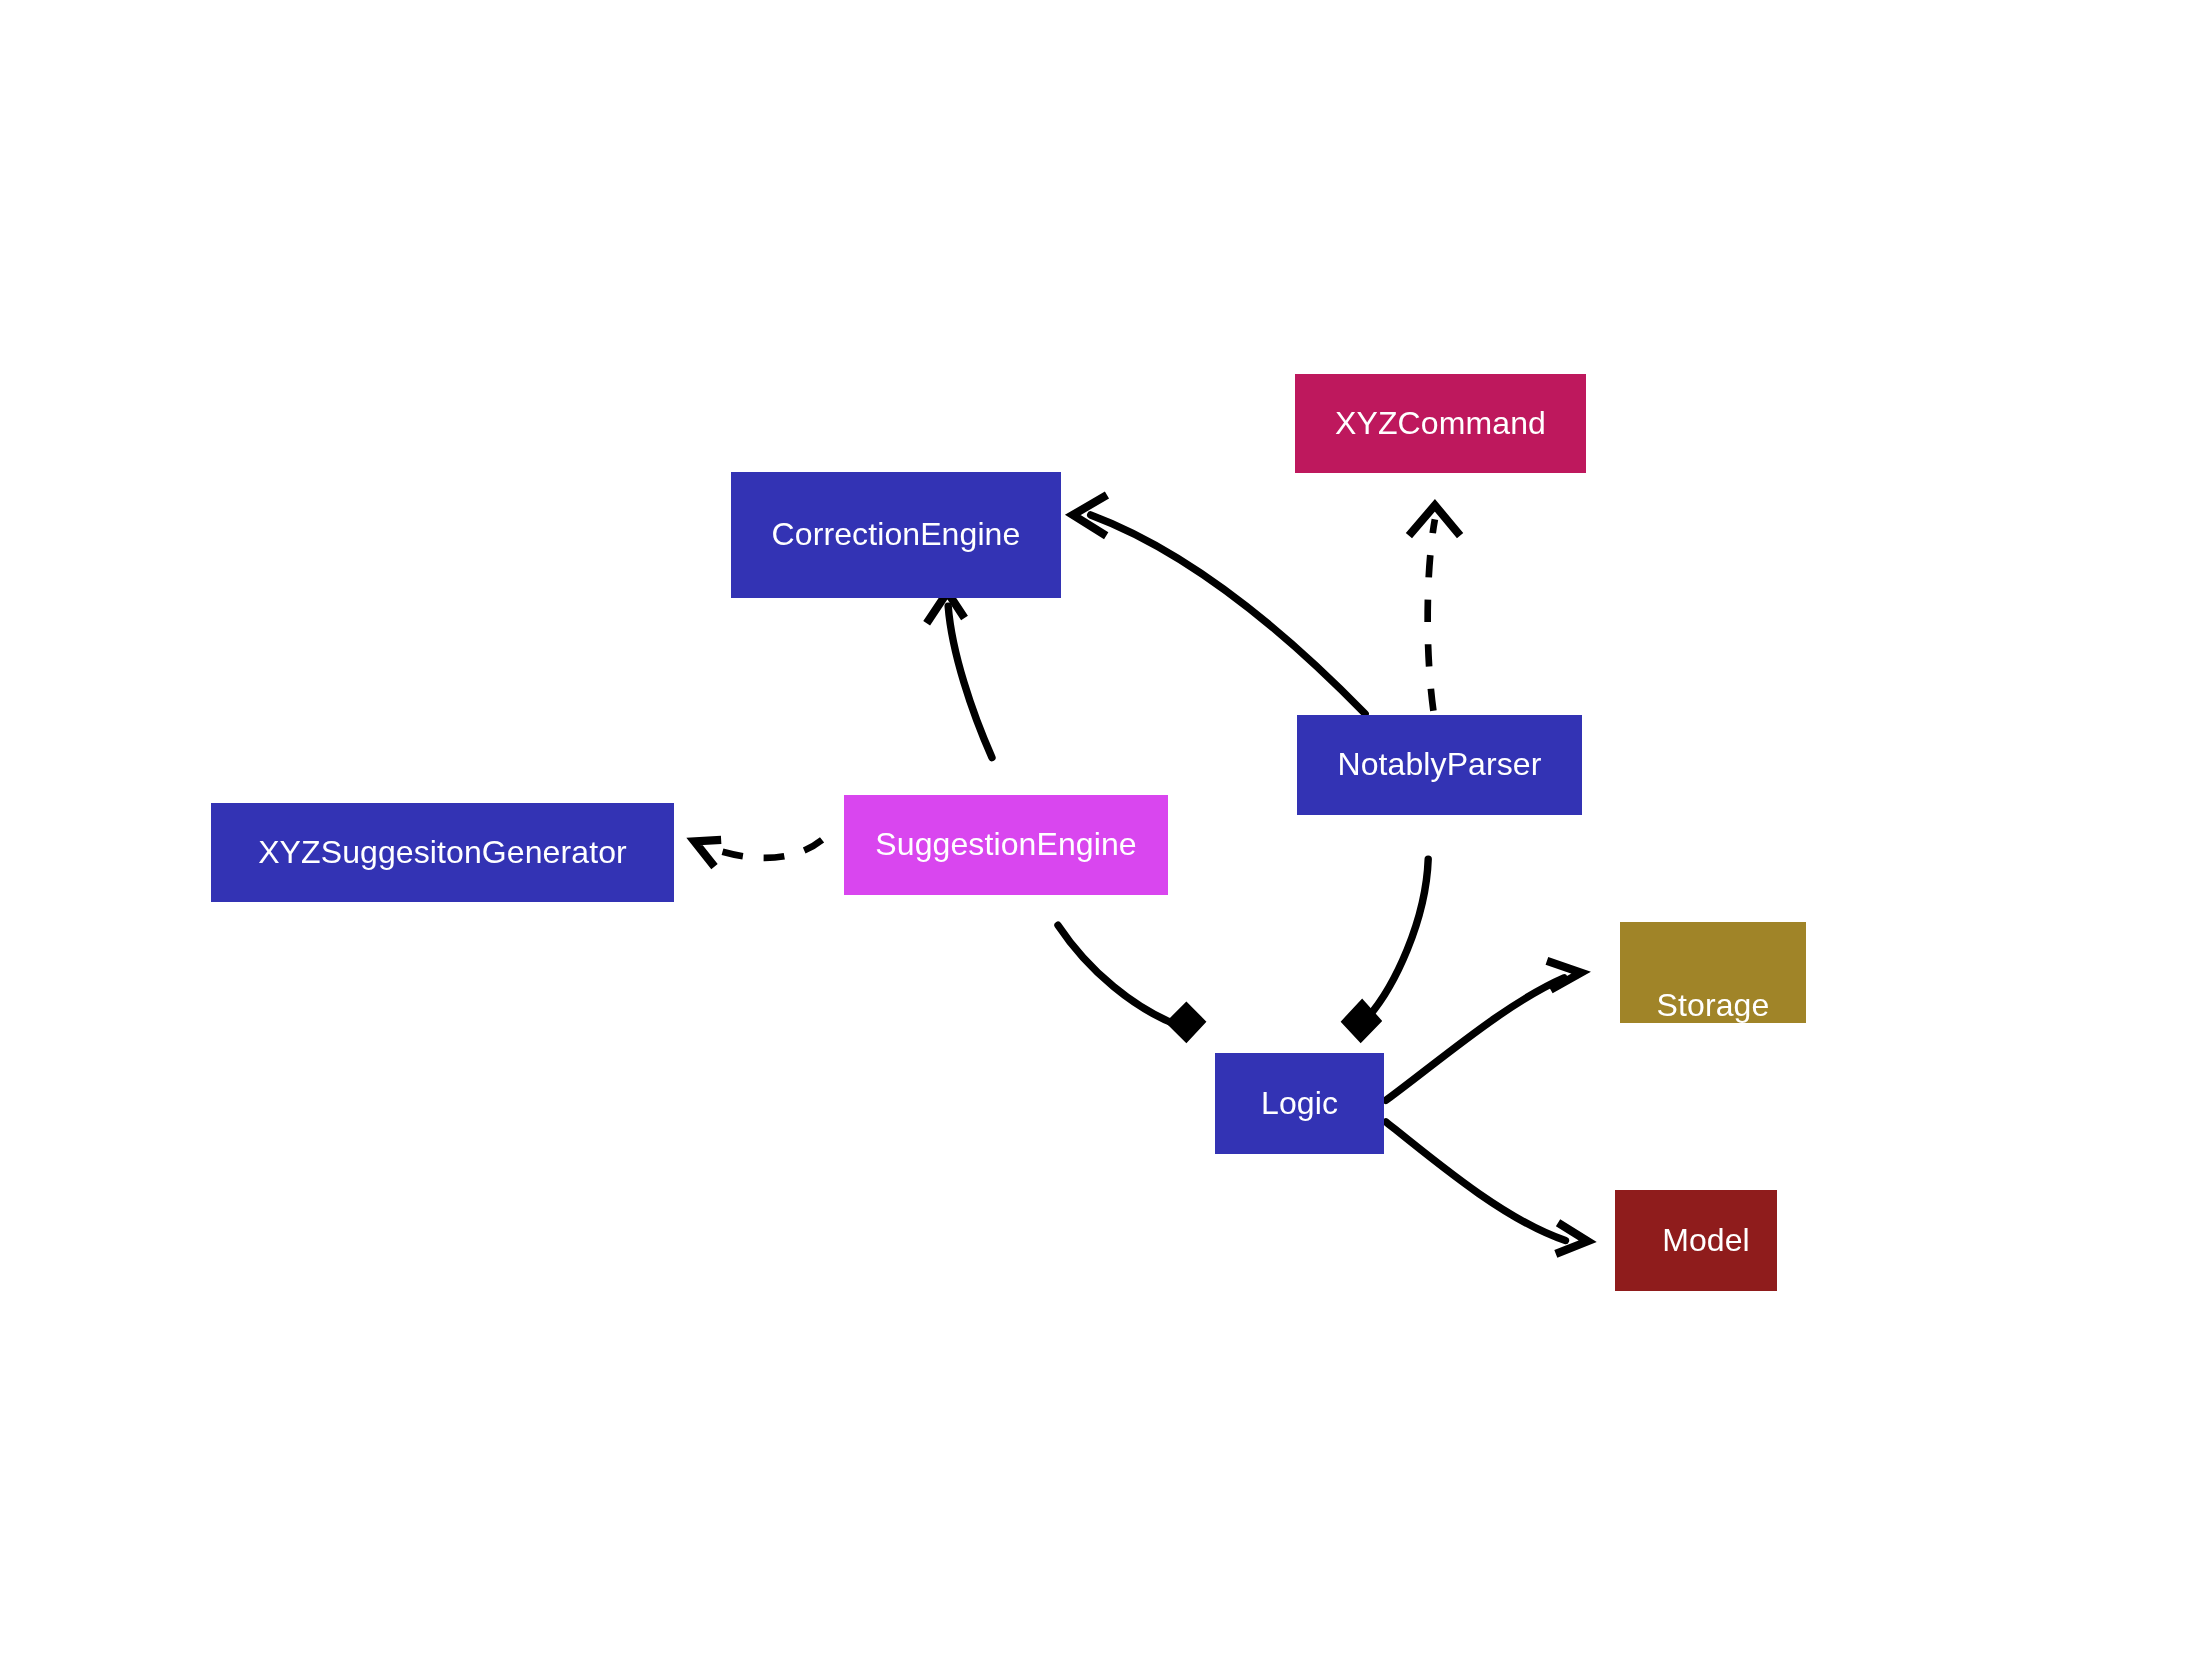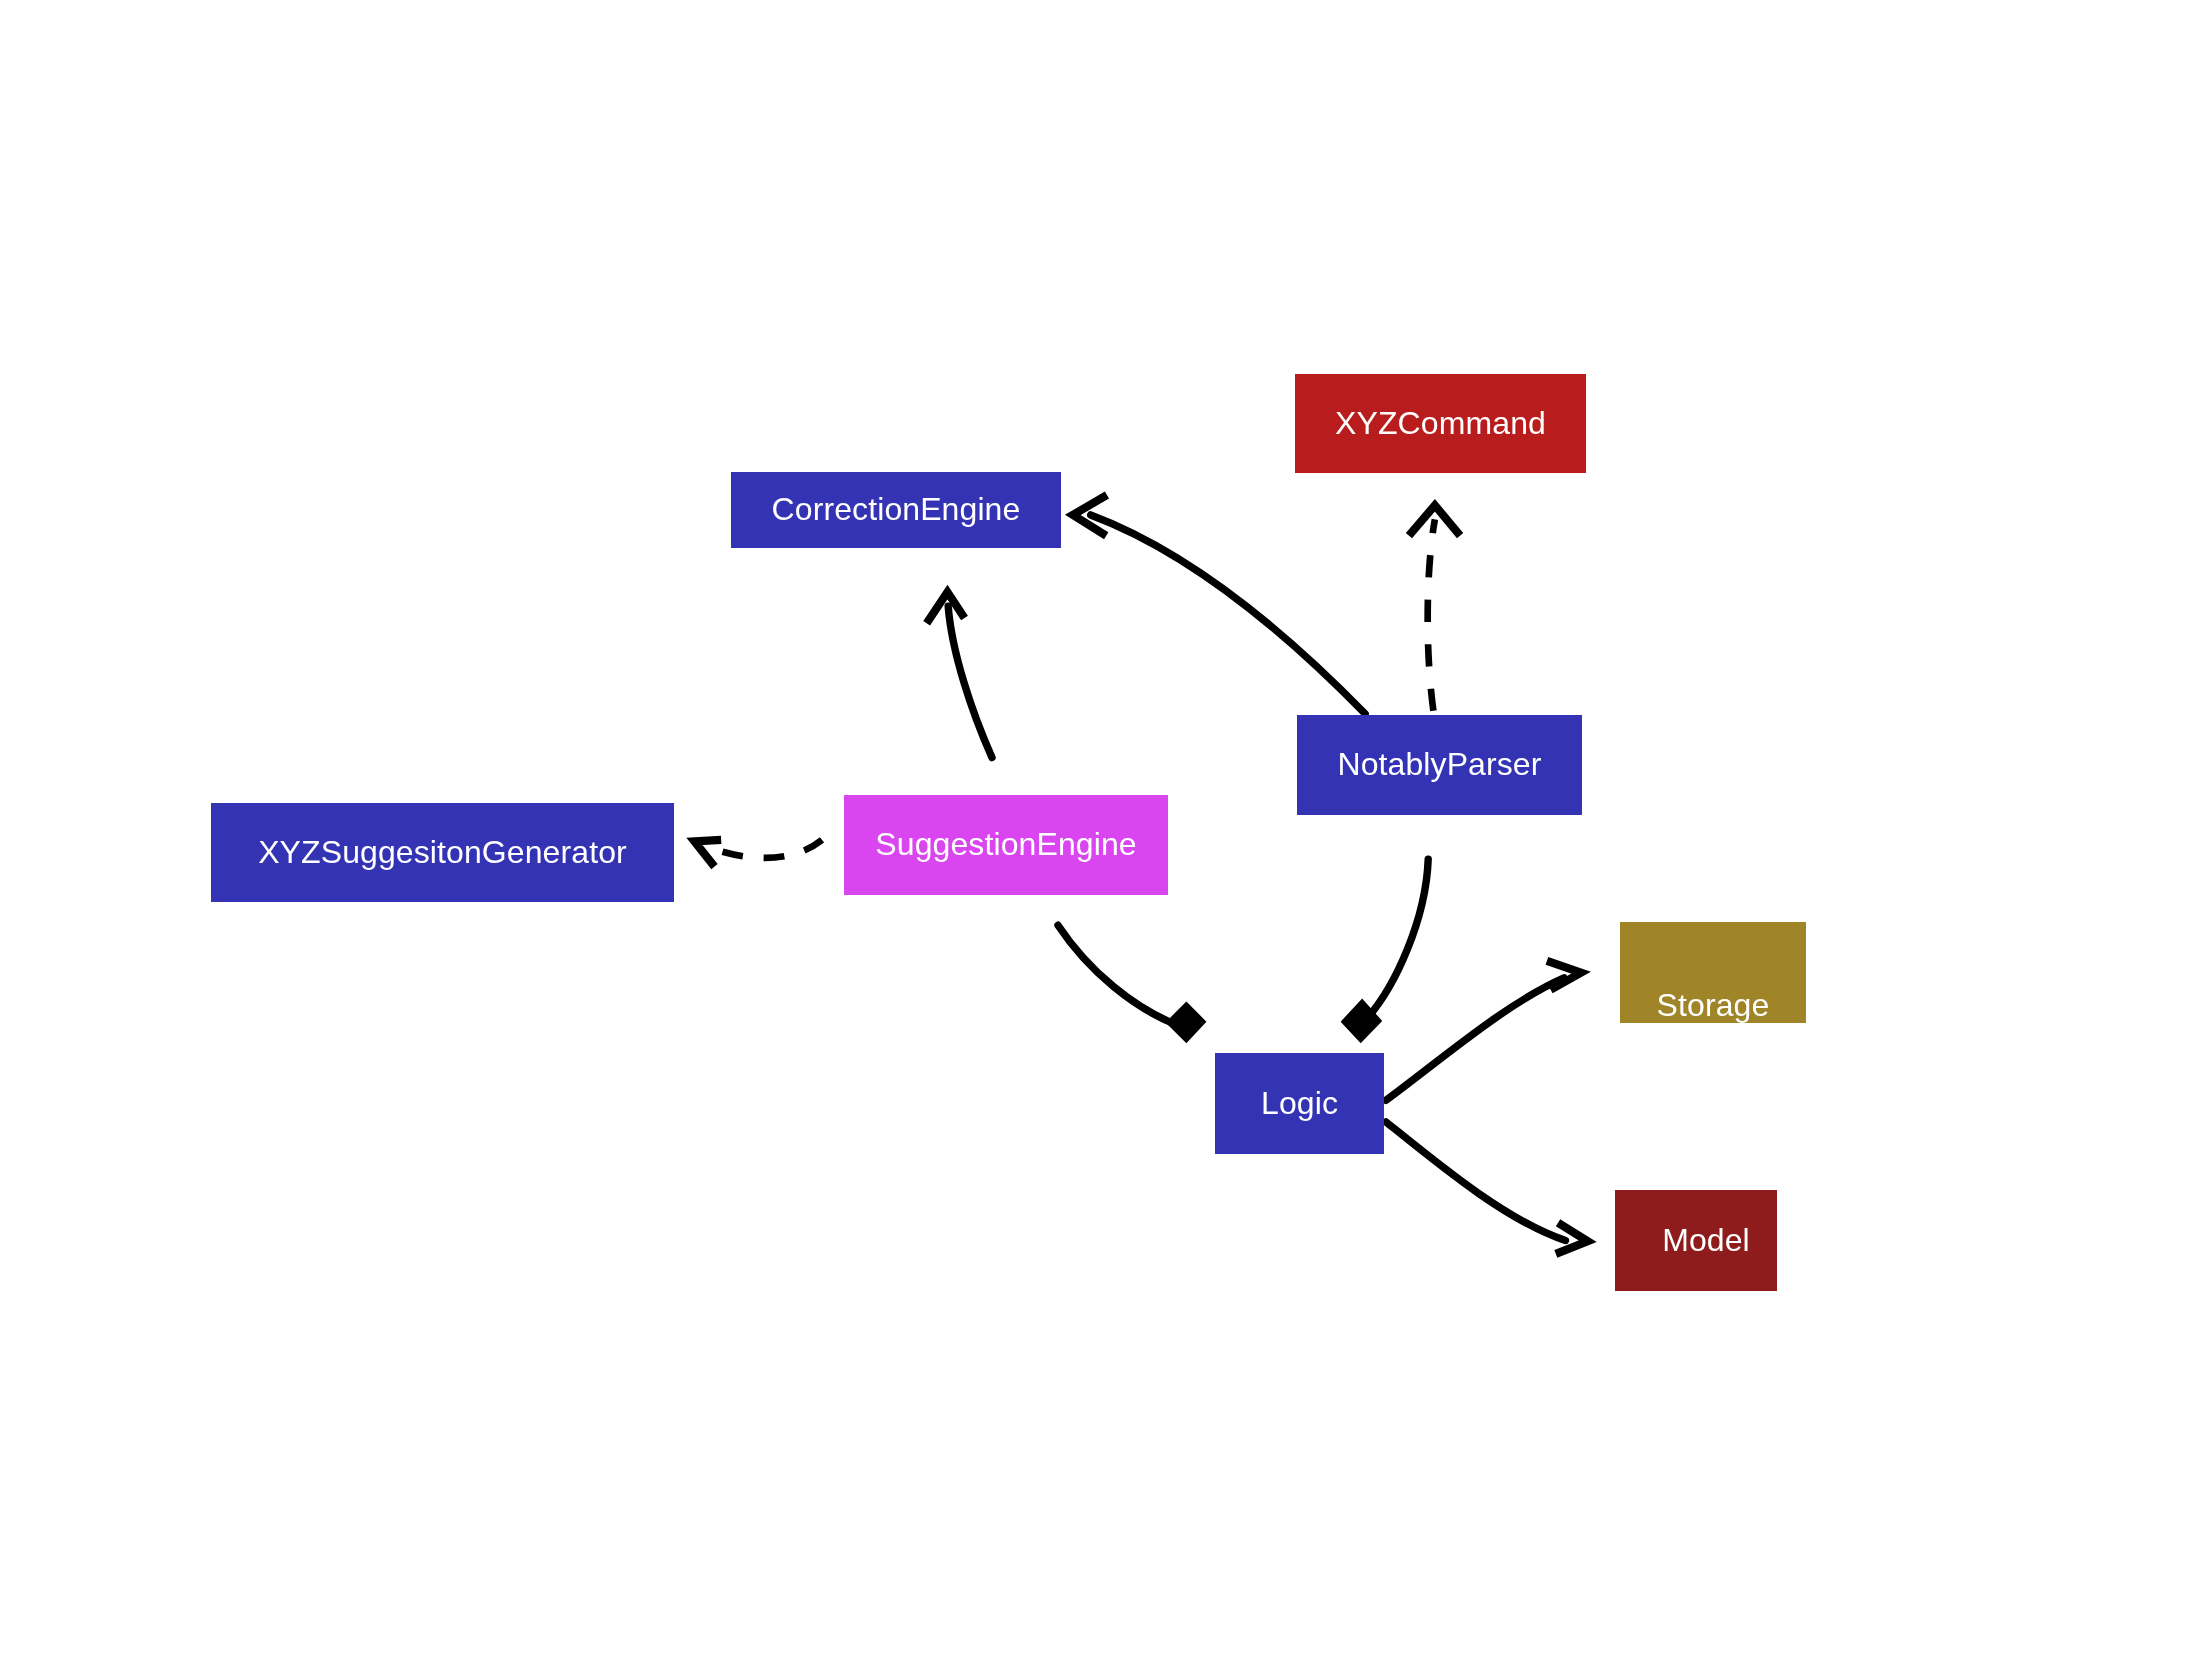--- a/index.html
+++ b/index.html
@@ -86,25 +86,25 @@
       <path d="M 1868 1483 C 1940 1430 2030 1352 2108 1318" fill="none" stroke="#000000" stroke-width="10" stroke-linecap="round"></path>
       <path d="M 2085 1295 L 2131 1311 L 2090 1334" fill="none" stroke="#000000" stroke-width="11" stroke-linecap="butt"></path>
     </g>
 
     <g>
       <path d="M 1868 1512 C 1940 1570 2030 1645 2110 1672" fill="none" stroke="#000000" stroke-width="10" stroke-linecap="round"></path>
       <path d="M 2100 1648 L 2140 1673 L 2097 1690" fill="none" stroke="#000000" stroke-width="11" stroke-linecap="butt"></path>
     </g>
   </svg>
 
-  <div class="node" style="left:1295px; top:374px; width:291px; height:99px; background:#b91c1c;">
+  <div class="node" style="left:1295px; top:374px; width:291px; height:99px; background:#be185d;">
     <span class="node-label">XYZCommand</span>
   </div>
 
-  <div class="node" style="left:731px; top:472px; width:330px; height:76px; background:#3333b4;">
+  <div class="node" style="left:731px; top:472px; width:330px; height:126px; background:#3333b4;">
     <span class="node-label">CorrectionEngine</span>
   </div>
 
   <div class="node" style="left:1297px; top:715px; width:285px; height:100px; background:#3333b4;">
     <span class="node-label">NotablyParser</span>
   </div>
 
   <div class="node" style="left:211px; top:803px; width:463px; height:99px; background:#3333b4;">
     <span class="node-label">XYZSuggesitonGenerator</span>
   </div>

